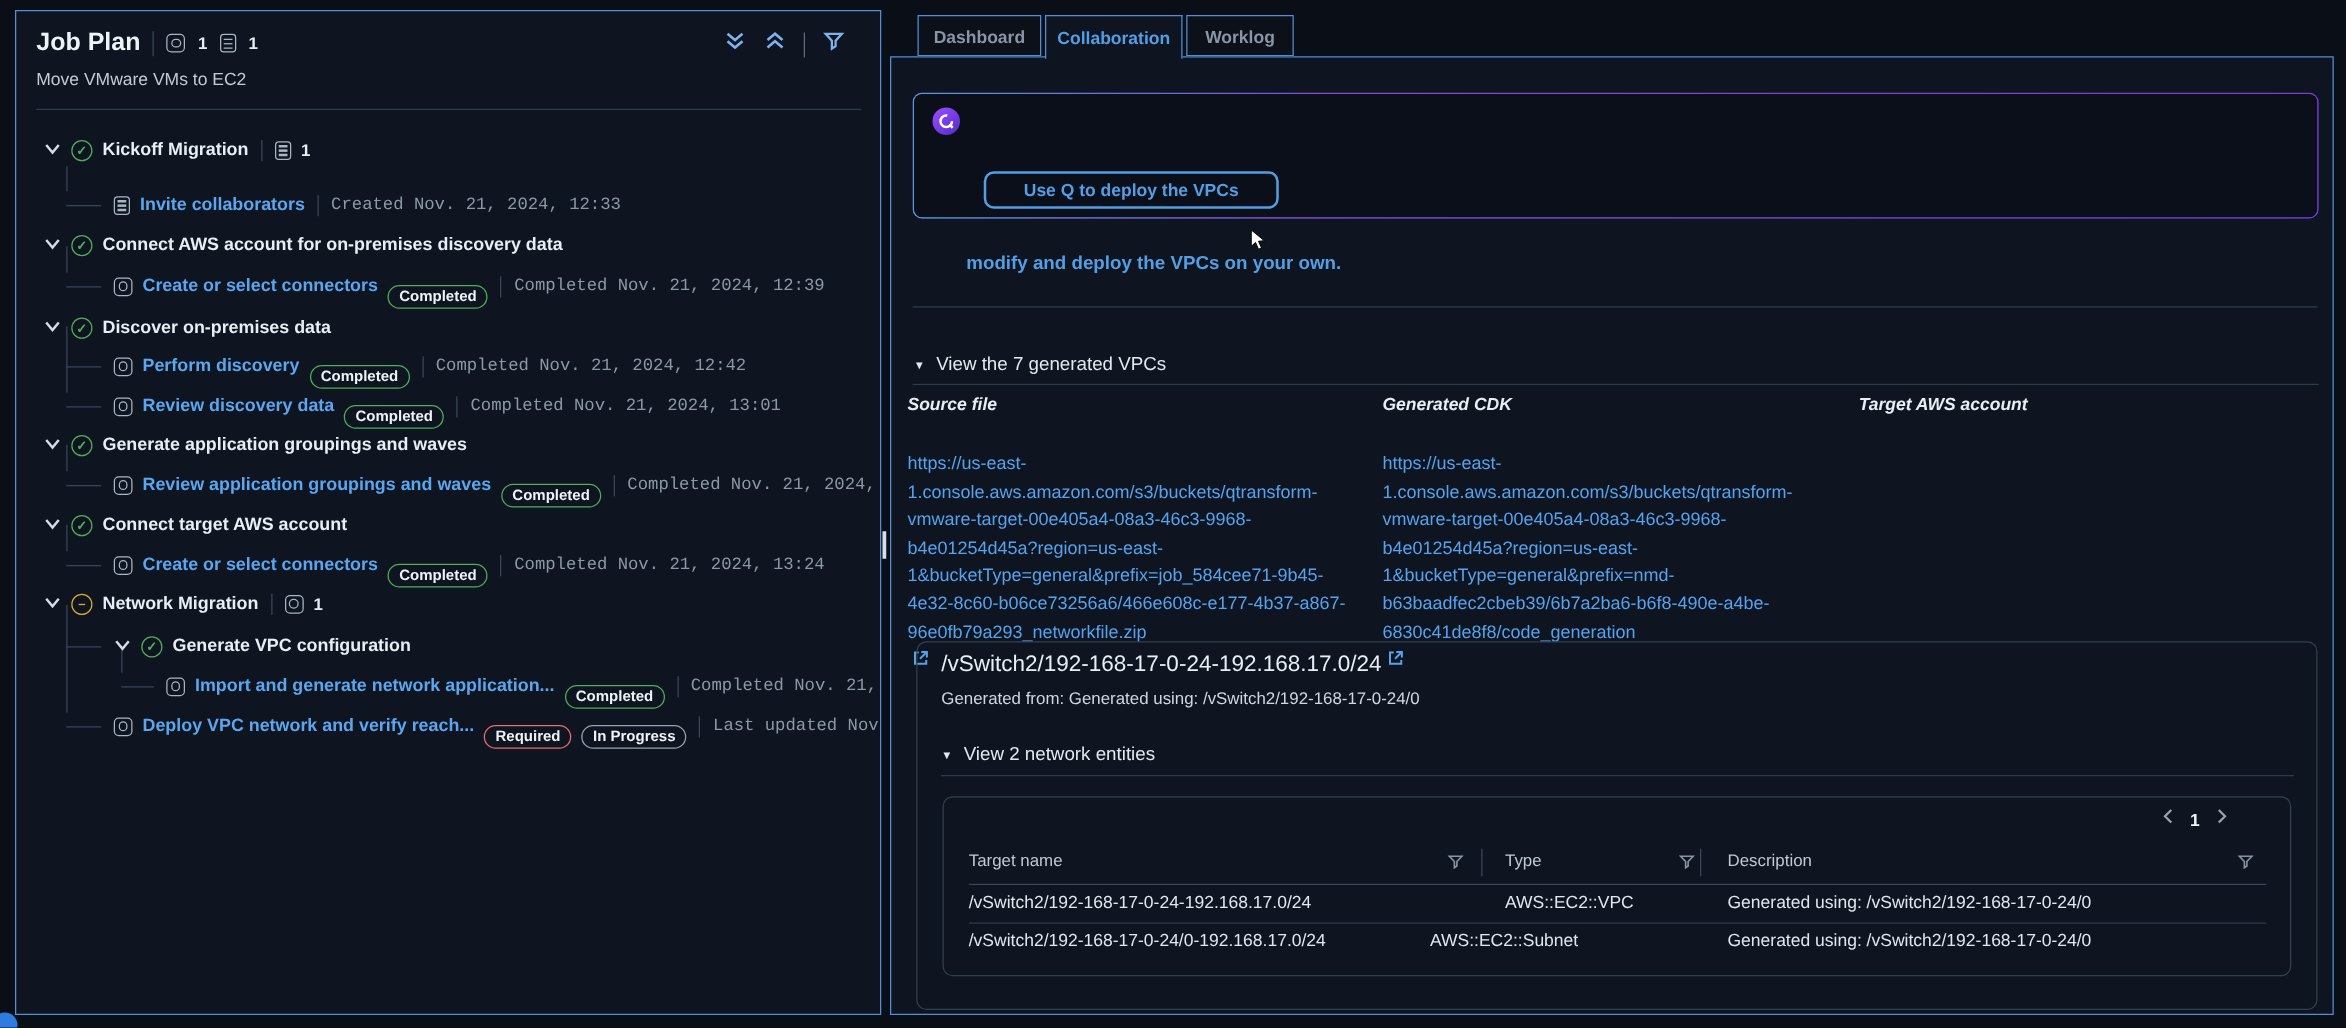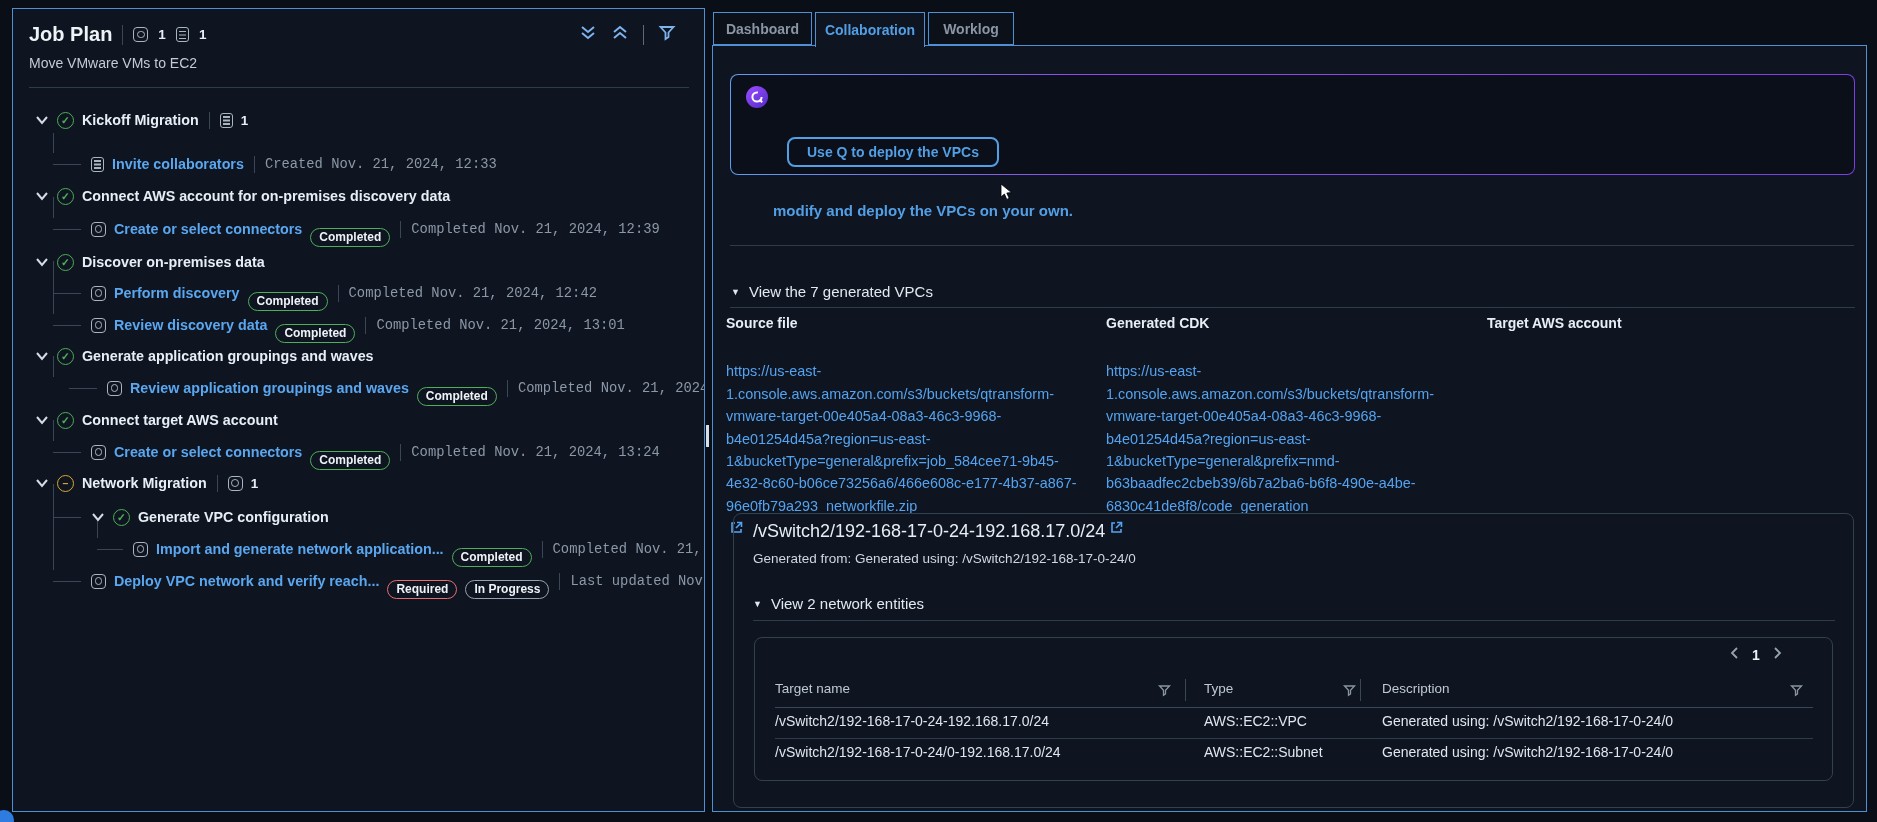--- a/index.html
+++ b/index.html
@@ -46,41 +46,41 @@
 
   .badge { border-radius:10px; padding:0 8px; font-size:12px; line-height:17px; font-weight:600;
            color:#eef3f8; flex:none;margin-top:16px; }
   .badge.green { border:1.6px solid #4fae58; }
   .badge.red   { border:1.6px solid #e66e6e;text-align:center; }
   .badge.gray  { border:1.6px solid #97a2b0; }
 
   
   .tab { position:absolute; top:12px; height:33px; border:1px solid #4e8fd6; background:#0b1019;
          display:flex; align-items:center; justify-content:center; font-size:14px; font-weight:700;
-         color:#8a95a5; cursor:pointer; z-index:2; }
+         color:#8a95a5; cursor:pointer; z-index:2;margin-left:21px; }
   .tab.active { background:#0e1420; color:#539fe5; height:35px; border-bottom:none; z-index:3; }
 
   
   .qcard { position:absolute; left:730px; top:74px; width:1125px; height:101px; border-radius:8px;
            border:1.5px solid transparent;
            background:linear-gradient(#0a0f1a,#0a0f1a) padding-box,
                       linear-gradient(90deg,#5f9df0,#8a4fe8 30%,#7b3fe4) border-box; }
   .q-avatar { position:absolute; left:15px; top:11px; width:22px; height:22px; border-radius:50%;
               background:linear-gradient(140deg,#9a4bff 5%,#5a2fd0 90%);
               display:flex; align-items:center; justify-content:center; }
   .qline { position:absolute; left:56px; color:#e2e9f0; font-size:14.5px; }
-  .qbtn { position:absolute; left:56px; top:62px; height:30px; padding:0 18px; border-radius:8px;
+  .qbtn { position:absolute; left:56px; top:62px; height:30px; padding:0 30px; border-radius:8px;
           border:2px solid #539fe5; color:#539fe5; font-size:14px; font-weight:700; background:transparent;
           display:flex; align-items:center; cursor:pointer; font-family:"Liberation Sans",sans-serif; }
   .note-blue { position:absolute; left:729px; top:202px; color:#539fe5; font-size:15px; font-weight:700;margin-left:44px; }
   .hr { position:absolute; height:1px; background:#2e3b4a; }
   .expander { position:absolute; display:flex; align-items:center; gap:9px; color:#e2e9f0;
               font-size:15px; cursor:pointer; }
   .caret { font-size:9px; color:#dfe7ef; }
-  .collabel { position:absolute; color:#e8eef5; font-size:14px; font-weight:700; }
+  .collabel { position:absolute; color:#e8eef5; font-size:14px; font-weight:700;font-style:italic; }
   .urlblock { position:absolute; width:372px; color:#55a3ef; font-size:14.4px; line-height:22.4px;
               white-space:pre-line; cursor:pointer; }
   .extlink { display:inline-block; vertical-align:-1px; margin-left:4px; }
 
   .vpc-card { position:absolute; left:733px; top:513px; width:1121px; height:295px;
               border:1px solid #33404e; border-radius:8px; }
   .vpc-title { position:absolute; left:753px; top:521px; color:#e8eef5; font-size:18px; font-weight:500; }
   .vpc-sub   { position:absolute; left:753px; top:551px; color:#cfd8e2; font-size:13.5px; }
   .tbl-box { position:absolute; left:754px; top:637px; width:1079px; height:144px;
              border:1px solid #33404e; border-radius:8px; }
@@ -208,21 +208,21 @@
     </div>
 
     <div class="trow" style="top:334px;left:22px">
       <span><svg width="14" height="10" viewBox="0 0 14 10">
             <polyline points="2,2 7,8 12,2" fill="none" stroke="#d4dce5" stroke-width="2"></polyline>
           </svg></span>
       <span class="cstat ok">✓</span>
       <span class="slabel">Generate application groupings and waves</span>
     </div>
 
-    <div class="trow" style="top:366px;left:56px">
+    <div class="trow" style="top:366px;left:40px">
       <span class="tick"></span>
       <span class="icon-task"></span>
       <span class="tlink">Review application groupings and waves</span>
       <span class="badge green">Completed</span>
       <span class="vdiv"></span>
       <span class="meta">Completed Nov. 21, 2024, 13:19</span>
     </div>
 
     <div class="trow" style="top:398px;left:22px">
       <span><svg width="14" height="10" viewBox="0 0 14 10">
@@ -395,17 +395,17 @@
 
   <div class="hr" style="left:775px;top:707px;width:1038px;background:#39465a"></div>
 
   <span class="td" style="left:775px;top:713px">/vSwitch2/192-168-17-0-24-192.168.17.0/24</span>
   <span class="td" style="left:1204px;top:713px">AWS::EC2::VPC</span>
   <span class="td" style="left:1382px;top:713px">Generated using: /vSwitch2/192-168-17-0-24/0</span>
 
   <div class="hr" style="left:775px;top:738px;width:1038px;background:#2e3b4a"></div>
 
   <span class="td" style="left:775px;top:744px">/vSwitch2/192-168-17-0-24/0-192.168.17.0/24</span>
-  <span class="td" style="left:1204px;top:744px">AWS::EC2::Subnet</span>
+  <span class="td" style="left:1144px;top:744px">AWS::EC2::Subnet</span>
   <span class="td" style="left:1382px;top:744px">Generated using: /vSwitch2/192-168-17-0-24/0</span>
 
   <div class="corner-dot"></div>
 </div>
 
 </body></html>

